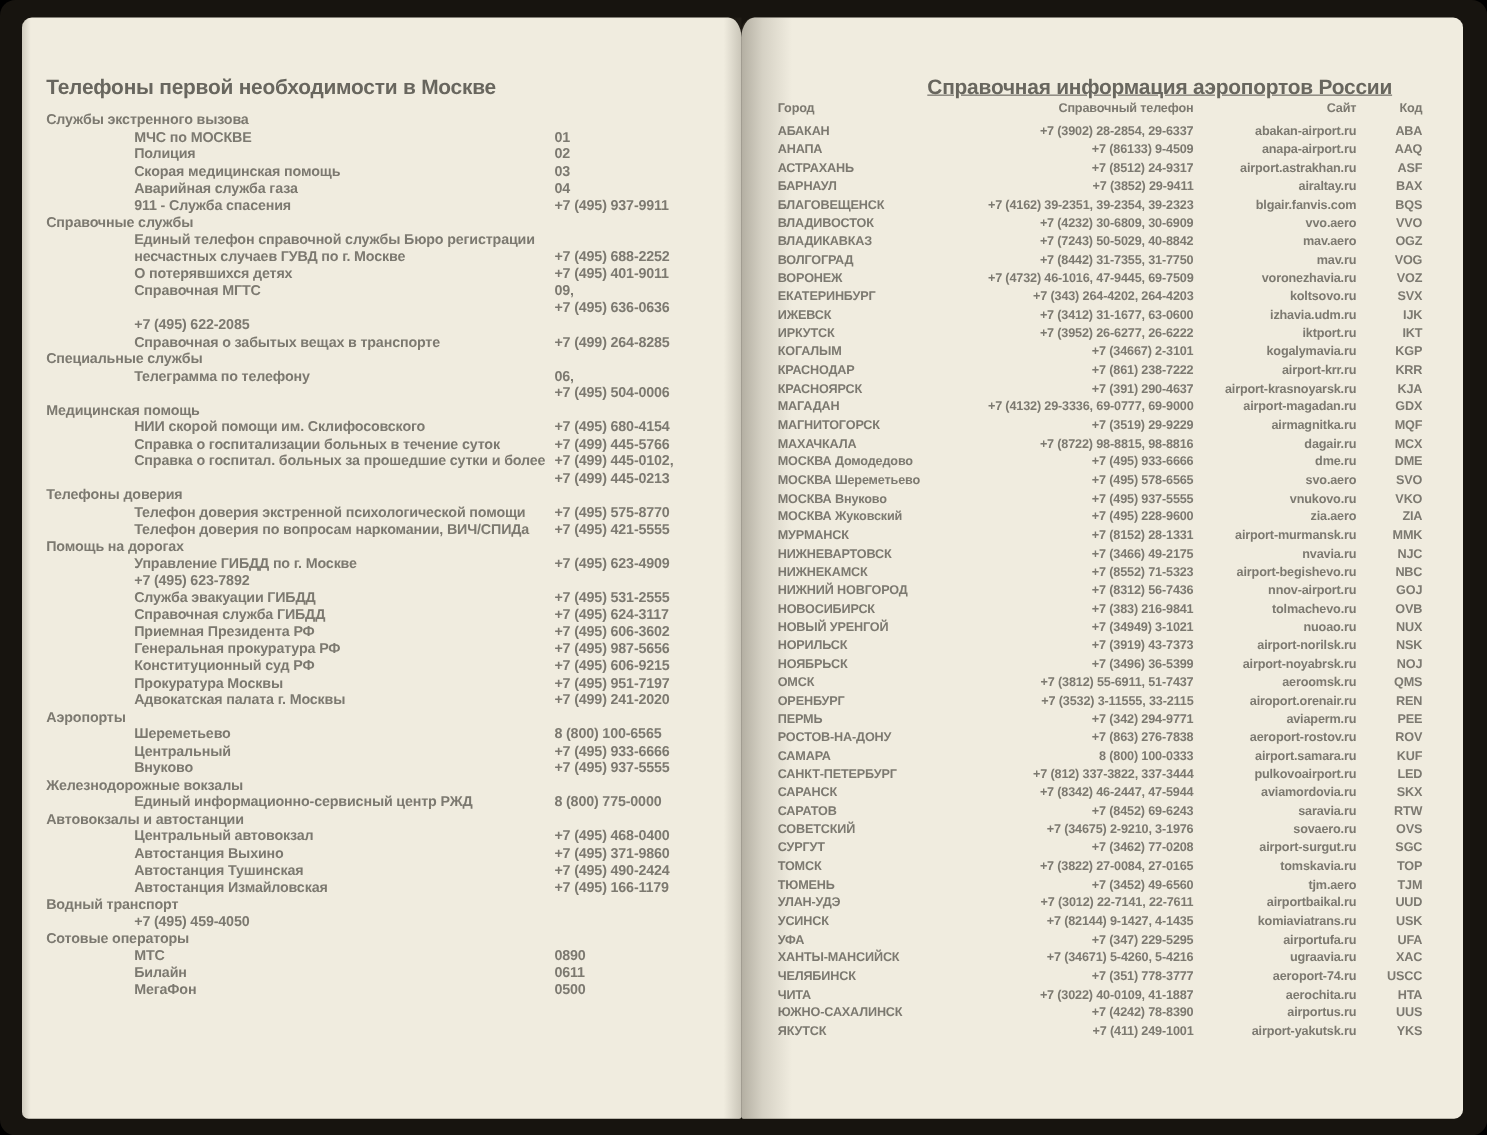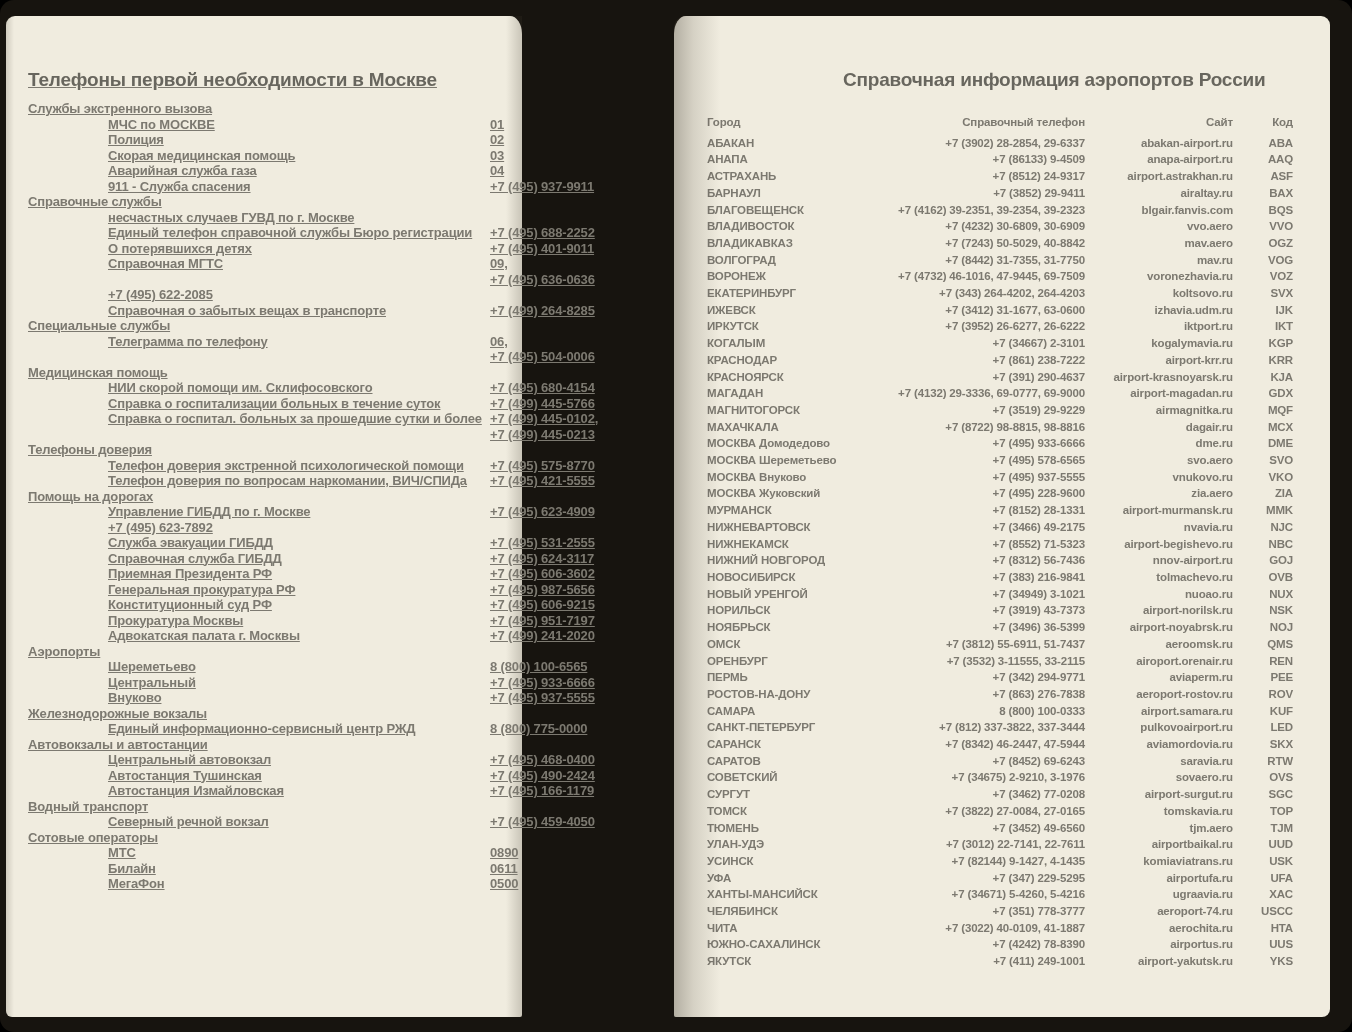--- a/index.html
+++ b/index.html
@@ -13,24 +13,23 @@
     position:relative;width:1352px;height:1032px;
     background:var(--cover,#17140f);
     border-radius:14px;
   }
   .page{
     position:absolute;top:16px;height:1001px;
     background:var(--paper,#f0ecdf);
     color:var(--ink,#7c7970);
   }
   .page-left{
-    left:6px;width:516px;
+    left:20px;width:654px;
     border-radius:9px 12px 2px 6px / 9px 18px 2px 6px;
     padding:0;
-    text-decoration:underline;
   }
   .page-right{
     left:674px;width:656px;
     border-radius:12px 9px 8px 2px / 18px 9px 8px 2px;
   }
   
   .page-left::after{
     content:"";position:absolute;top:0;bottom:0;right:0;width:16px;
     background:linear-gradient(to left, rgba(62,56,44,.22), rgba(62,56,44,0));
     pointer-events:none;
@@ -59,21 +58,21 @@
   .phone-list{font-size:13px;letter-spacing:-0.15px;}
   .phone-list .line{line-height:15.5px;white-space:nowrap;}
   .section-name{line-height:15.5px;white-space:nowrap;}
   .entry{display:flex;align-items:flex-start;margin-left:80px;}
   .entry.align-bottom{align-items:flex-end;}
   .entry-label{flex:0 0 382px;}
   .entry-value{flex:1 1 auto;}
 
   
   .page-right .page-inner{padding:52px 30px 0 33px;}
-  .right-title{margin-left:136px;margin-bottom:23px;}
+  .right-title{margin-left:136px;margin-bottom:0;text-decoration:underline;}
   .airport-table{font-size:11.5px;letter-spacing:-0.15px;}
   .trow{
     display:grid;
     grid-template-columns:168px 210px 148px 60px;
     line-height:16.7px;
   }
   .trow .cell{white-space:nowrap;}
   .trow .c0{text-align:left;}
   .trow .c1,.trow .c2,.trow .c3{text-align:right;}
   .trow.thead{margin-bottom:4px;}
@@ -124,22 +123,22 @@
             <div class="entry-label">
               <div class="line">911 - Служба спасения</div>
             </div>
             <div class="entry-value">
               <div class="line">+7 (495) 937-9911</div>
             </div>
           </div>
           <div class="section-name line">Справочные службы</div>
           <div class="entry align-bottom">
             <div class="entry-label">
+              <div class="line">Единый телефон справочной службы Бюро регистрации</div>
               <div class="line">несчастных случаев ГУВД по г. Москве</div>
-              <div class="line">Единый телефон справочной службы Бюро регистрации</div>
             </div>
             <div class="entry-value">
               <div class="line">+7 (495) 688-2252</div>
             </div>
           </div>
           <div class="entry">
             <div class="entry-label">
               <div class="line">О потерявшихся детях</div>
             </div>
             <div class="entry-value">
@@ -329,39 +328,44 @@
           <div class="entry">
             <div class="entry-label">
               <div class="line">Центральный автовокзал</div>
             </div>
             <div class="entry-value">
               <div class="line">+7 (495) 468-0400</div>
             </div>
           </div>
           <div class="entry">
             <div class="entry-label">
+              <div class="line">Автостанция Выхино</div>
+            </div>
+            <div class="entry-value">
+              <div class="line">+7 (495) 371-9860</div>
+            </div>
+          </div>
+          <div class="entry">
+            <div class="entry-label">
               <div class="line">Автостанция Тушинская</div>
             </div>
             <div class="entry-value">
               <div class="line">+7 (495) 490-2424</div>
             </div>
           </div>
           <div class="entry">
             <div class="entry-label">
               <div class="line">Автостанция Измайловская</div>
             </div>
             <div class="entry-value">
               <div class="line">+7 (495) 166-1179</div>
             </div>
           </div>
           <div class="section-name line">Водный транспорт</div>
           <div class="entry">
-            <div class="entry-label">
-              <div class="line">Северный речной вокзал</div>
-            </div>
             <div class="entry-value">
               <div class="line">+7 (495) 459-4050</div>
             </div>
           </div>
           <div class="section-name line">Сотовые операторы</div>
           <div class="entry">
             <div class="entry-label">
               <div class="line">МТС</div>
             </div>
             <div class="entry-value">

